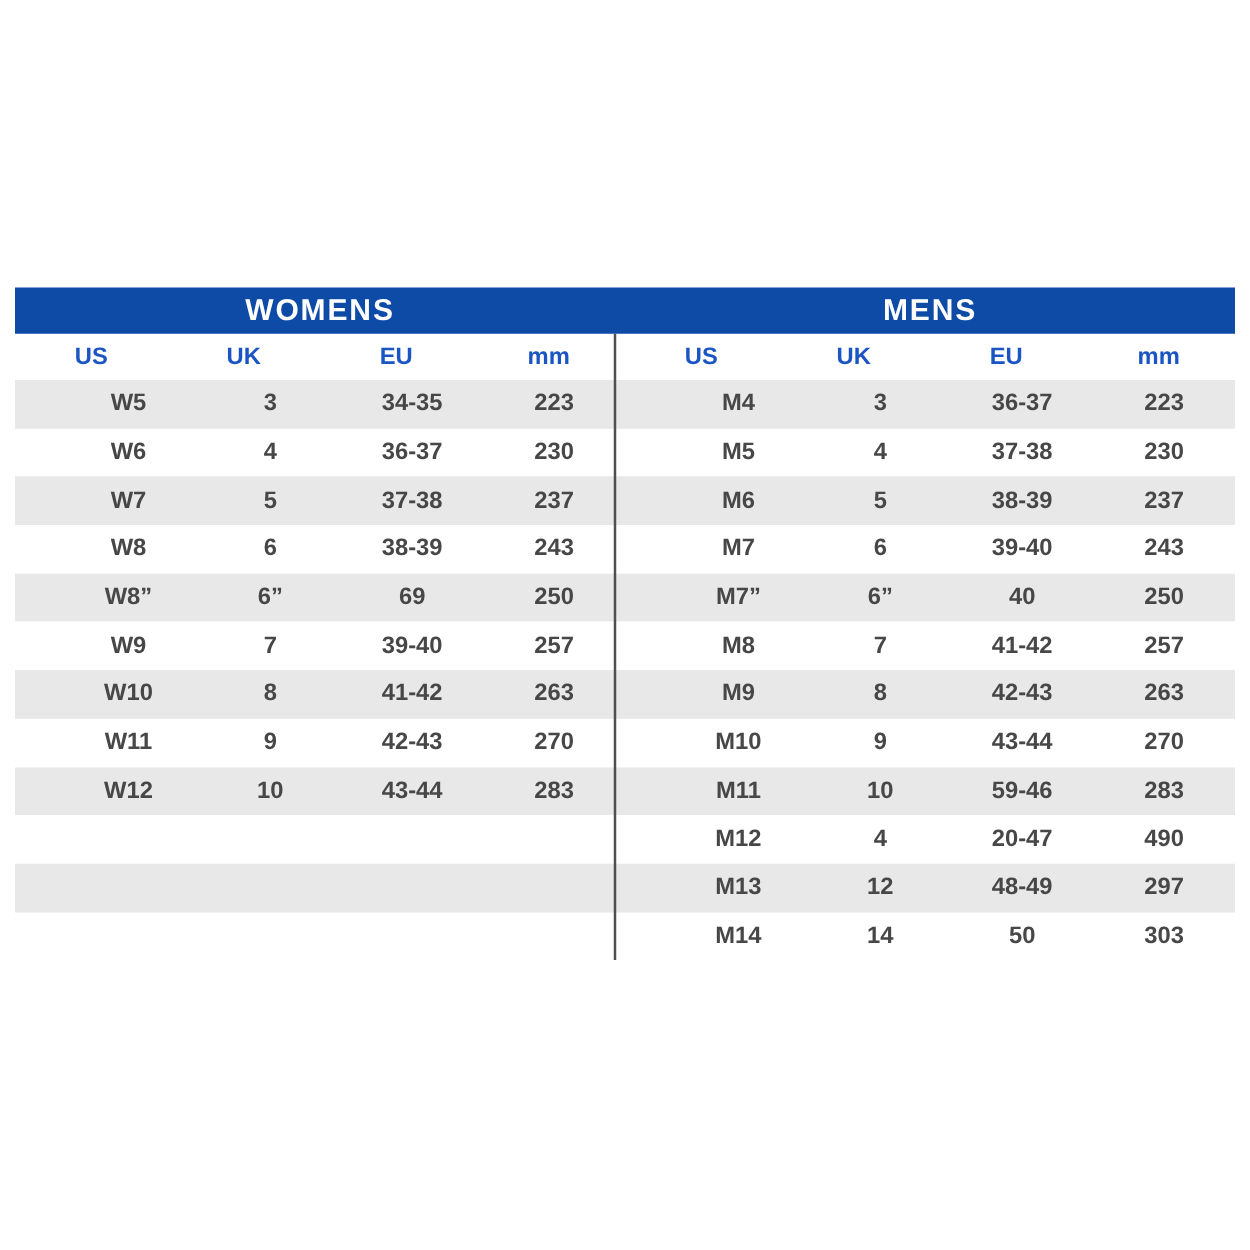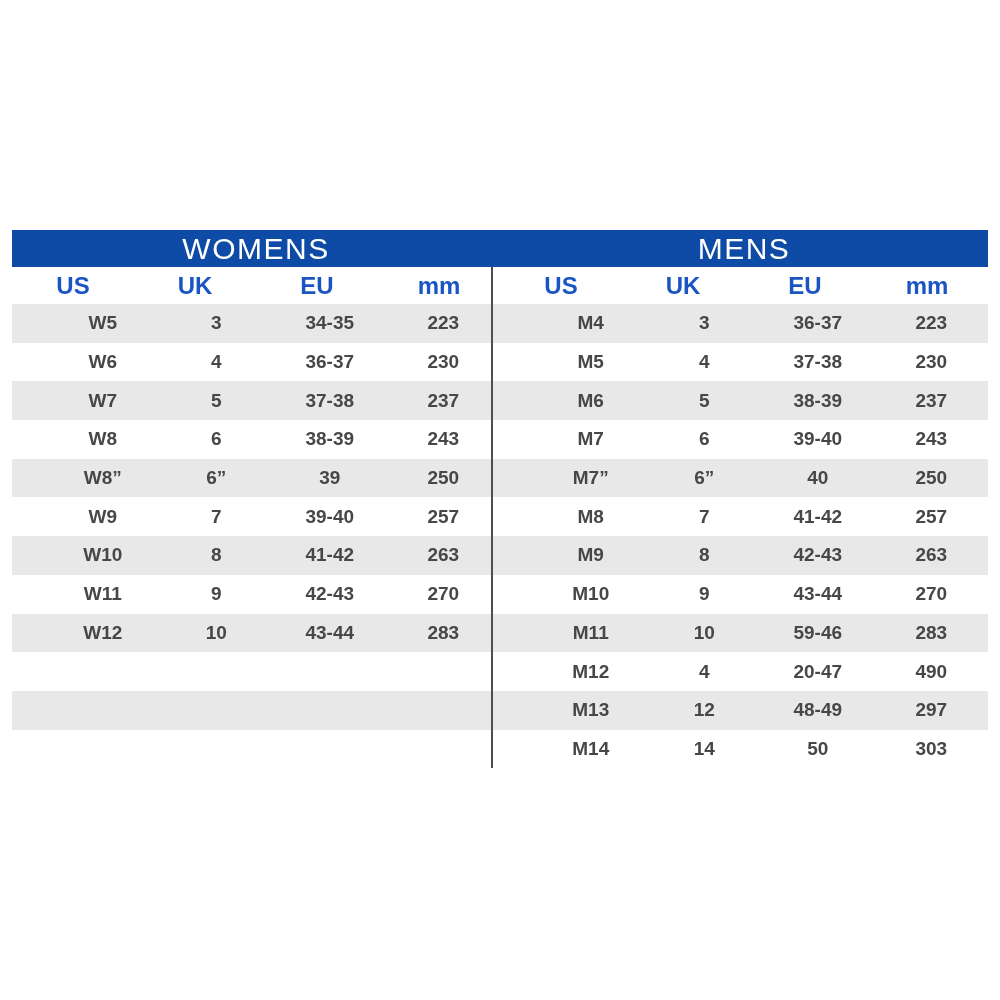--- a/index.html
+++ b/index.html
@@ -16,35 +16,35 @@
     position:relative;overflow:hidden;
   }
   .size-chart{
     position:absolute;left:12px;top:230px;width:976px;
   }
   .title-bar{
     display:flex;height:37px;background:var(--accent);
   }
   .title-half{
     width:50%;display:flex;align-items:center;justify-content:center;
-    color:#ffffff;font-weight:normal;font-size:30px;letter-spacing:1.5px;
+    color:#ffffff;font-weight:bold;font-size:24px;letter-spacing:1.5px;
   }
   .tables{
     display:flex;position:relative;
   }
   .half{
     width:488px;
   }
   .col-header-row{
     display:grid;grid-template-columns:repeat(4,1fr);
     height:37px;align-items:center;
   }
   .col-header{
     text-align:center;color:var(--header-text);
-    font-weight:bold;font-size:24px;
+    font-weight:bold;font-size:19px;
   }
   .row{
     display:grid;grid-template-columns:repeat(4,1fr);
     height:38.7px;align-items:center;padding-left:34px;
   }
   .row.alt{background:var(--row-alt);}
   .cell{
     text-align:center;color:var(--cell-text);
     font-weight:bold;font-size:19px;
   }
@@ -90,21 +90,21 @@
           </div>
           <div class="row">
             <div class="cell">W8</div>
             <div class="cell">6</div>
             <div class="cell">38-39</div>
             <div class="cell">243</div>
           </div>
           <div class="row alt">
             <div class="cell">W8”</div>
             <div class="cell">6”</div>
-            <div class="cell">39</div>
+            <div class="cell">69</div>
             <div class="cell">250</div>
           </div>
           <div class="row">
             <div class="cell">W9</div>
             <div class="cell">7</div>
             <div class="cell">39-40</div>
             <div class="cell">257</div>
           </div>
           <div class="row alt">
             <div class="cell">W10</div>

